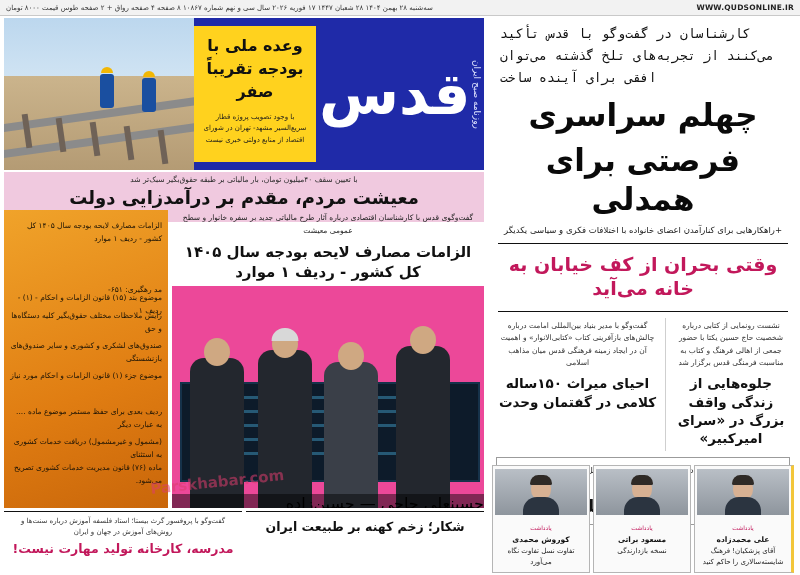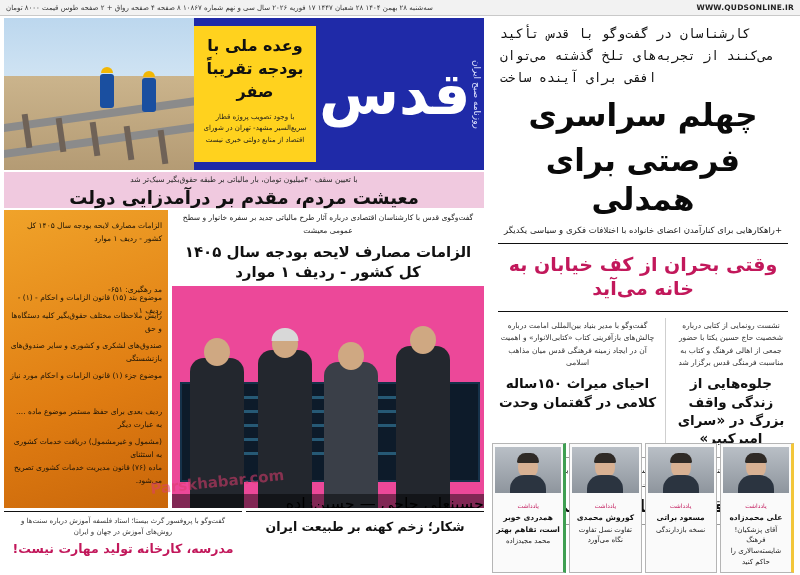--- a/index.html
+++ b/index.html
@@ -323,21 +323,21 @@
     width: 12px; height: 6px;
     background: #f2b705;
     border-radius: 6px 6px 0 0;
   }
 
   .pink-banner {
     position: absolute;
     top: 172px;
     left: 4px;
     width: 480px;
-    height: 36px;
+    height: 50px;
     background: #f0c9df;
     direction: rtl;
     box-sizing: border-box;
     padding: 3px 8px;
   }
   .pink-banner .pb-kick {
     font-size: 7.5px;
     color: #2a2a2a;
     text-align: center;
     line-height: 1.4;
@@ -560,31 +560,20 @@
     <div class="person">
       <span class="num">۷</span>
       <div class="portrait">
         <div class="face"></div>
           <div class="hair"></div>
           <div class="body"></div>
       </div>
       <span class="tag">یادداشت</span>
       <div class="pname">کوروش محمدی</div>
       <div class="pdesc">تفاوت نسل تفاوت نگاه می‌آورد</div>
-    </div>
-    <div class="person accent-green">
-      <span class="num">۸</span>
-      <div class="portrait">
-        <div class="face"></div>
-          <div class="hair"></div>
-          <div class="body"></div>
-      </div>
-      <span class="tag">یادداشت</span>
-      <div class="pname">همدردی خوبر است، تفاهم بهتر</div>
-      <div class="pdesc">محمد مجیدزاده</div>
     </div>
   </div>
 
   <div class="nameplate">
     <div class="logo-area">
       <span class="logo-word">قدس</span>
       <span class="logo-sub">روزنامه صبح ایران</span>
     </div>
     <div class="yellow-box">
       <div class="yb-head">وعده ملی با بودجه تقریباً صفر</div>

